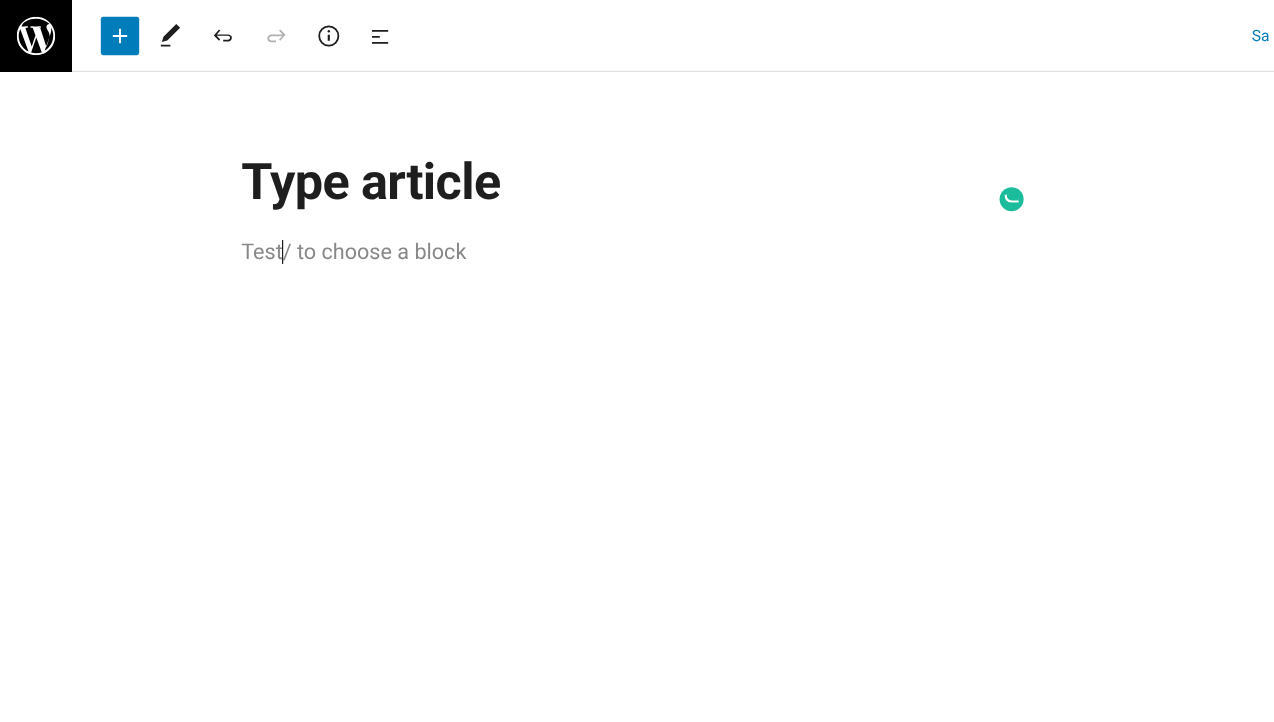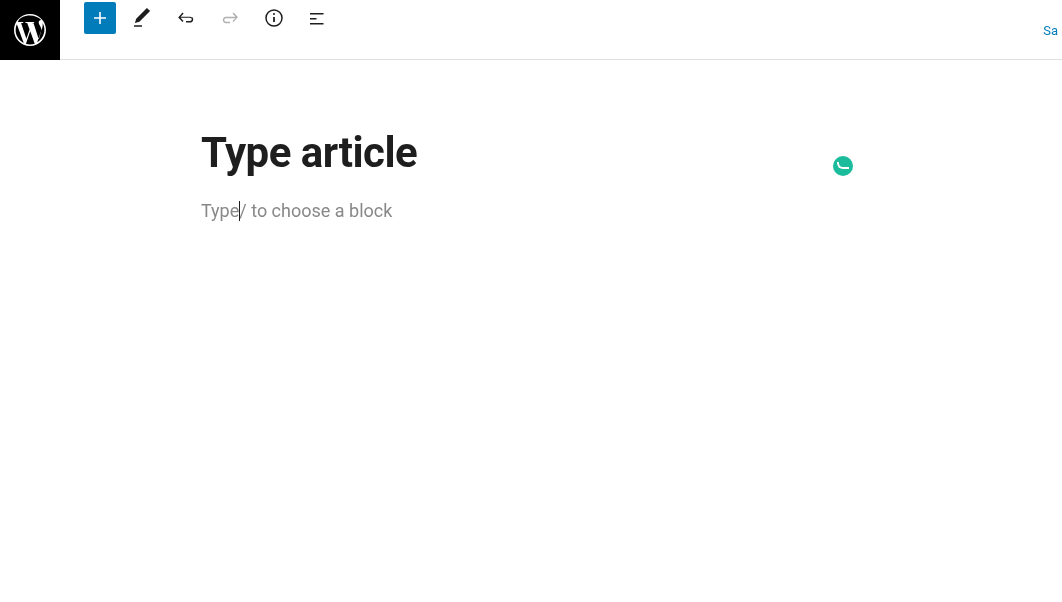--- a/index.html
+++ b/index.html
@@ -9,21 +9,21 @@
     }
     body {
       font-family: -apple-system, BlinkMacSystemFont, "Segoe UI", Roboto, Oxygen, Ubuntu, sans-serif;
       background: #ffffff;
       width: 1062px;
       height: 602px;
       overflow: hidden;
     }
     .header {
       display: flex;
-      align-items: flex-start;
+      align-items: center;
       height: 60px;
       border-bottom: 1px solid #e0e0e0;
       position: relative;
     }
     .wp-logo {
       width: 60px;
       height: 60px;
       background: #000000;
       display: flex;
       align-items: center;
@@ -185,17 +185,17 @@
   </div>
   <div class="header-right">
     <a class="save-link">Sa</a>
   </div>
 </div>
 
 <div class="editor-area">
   <div class="content">
     <h1 class="post-title">Type article</h1>
     <div class="block-placeholder">
-      <span>Type</span><span class="cursor-insert"></span><span>/ to choose a block</span>
+      <span>Test</span><span class="cursor-insert"></span><span>/ to choose a block</span>
     </div>
     <div class="readability-badge"></div>
   </div>
 </div>
 
 </body></html>

